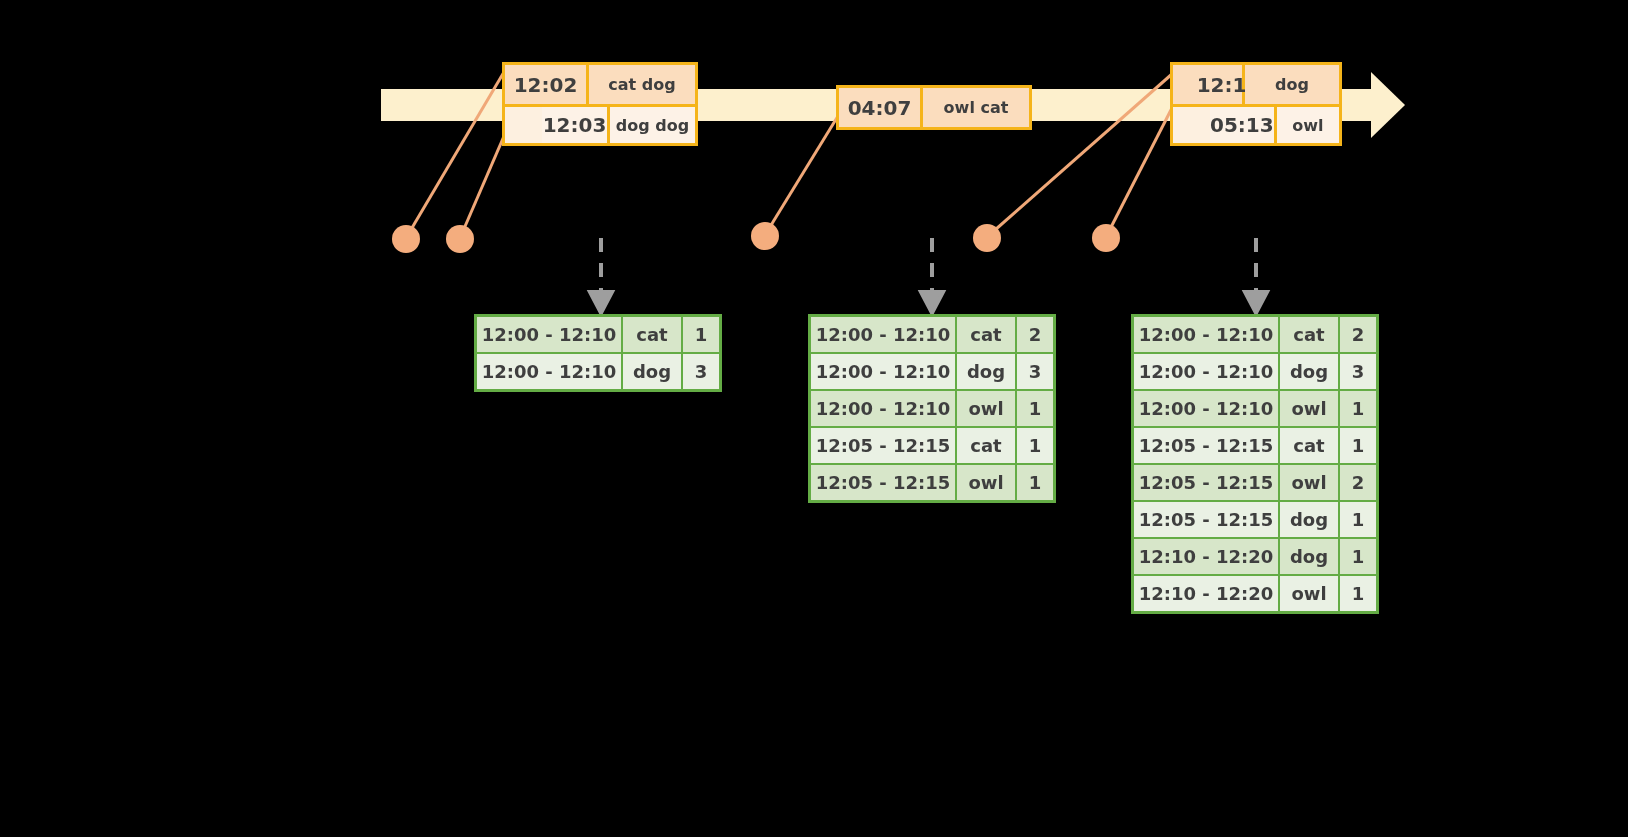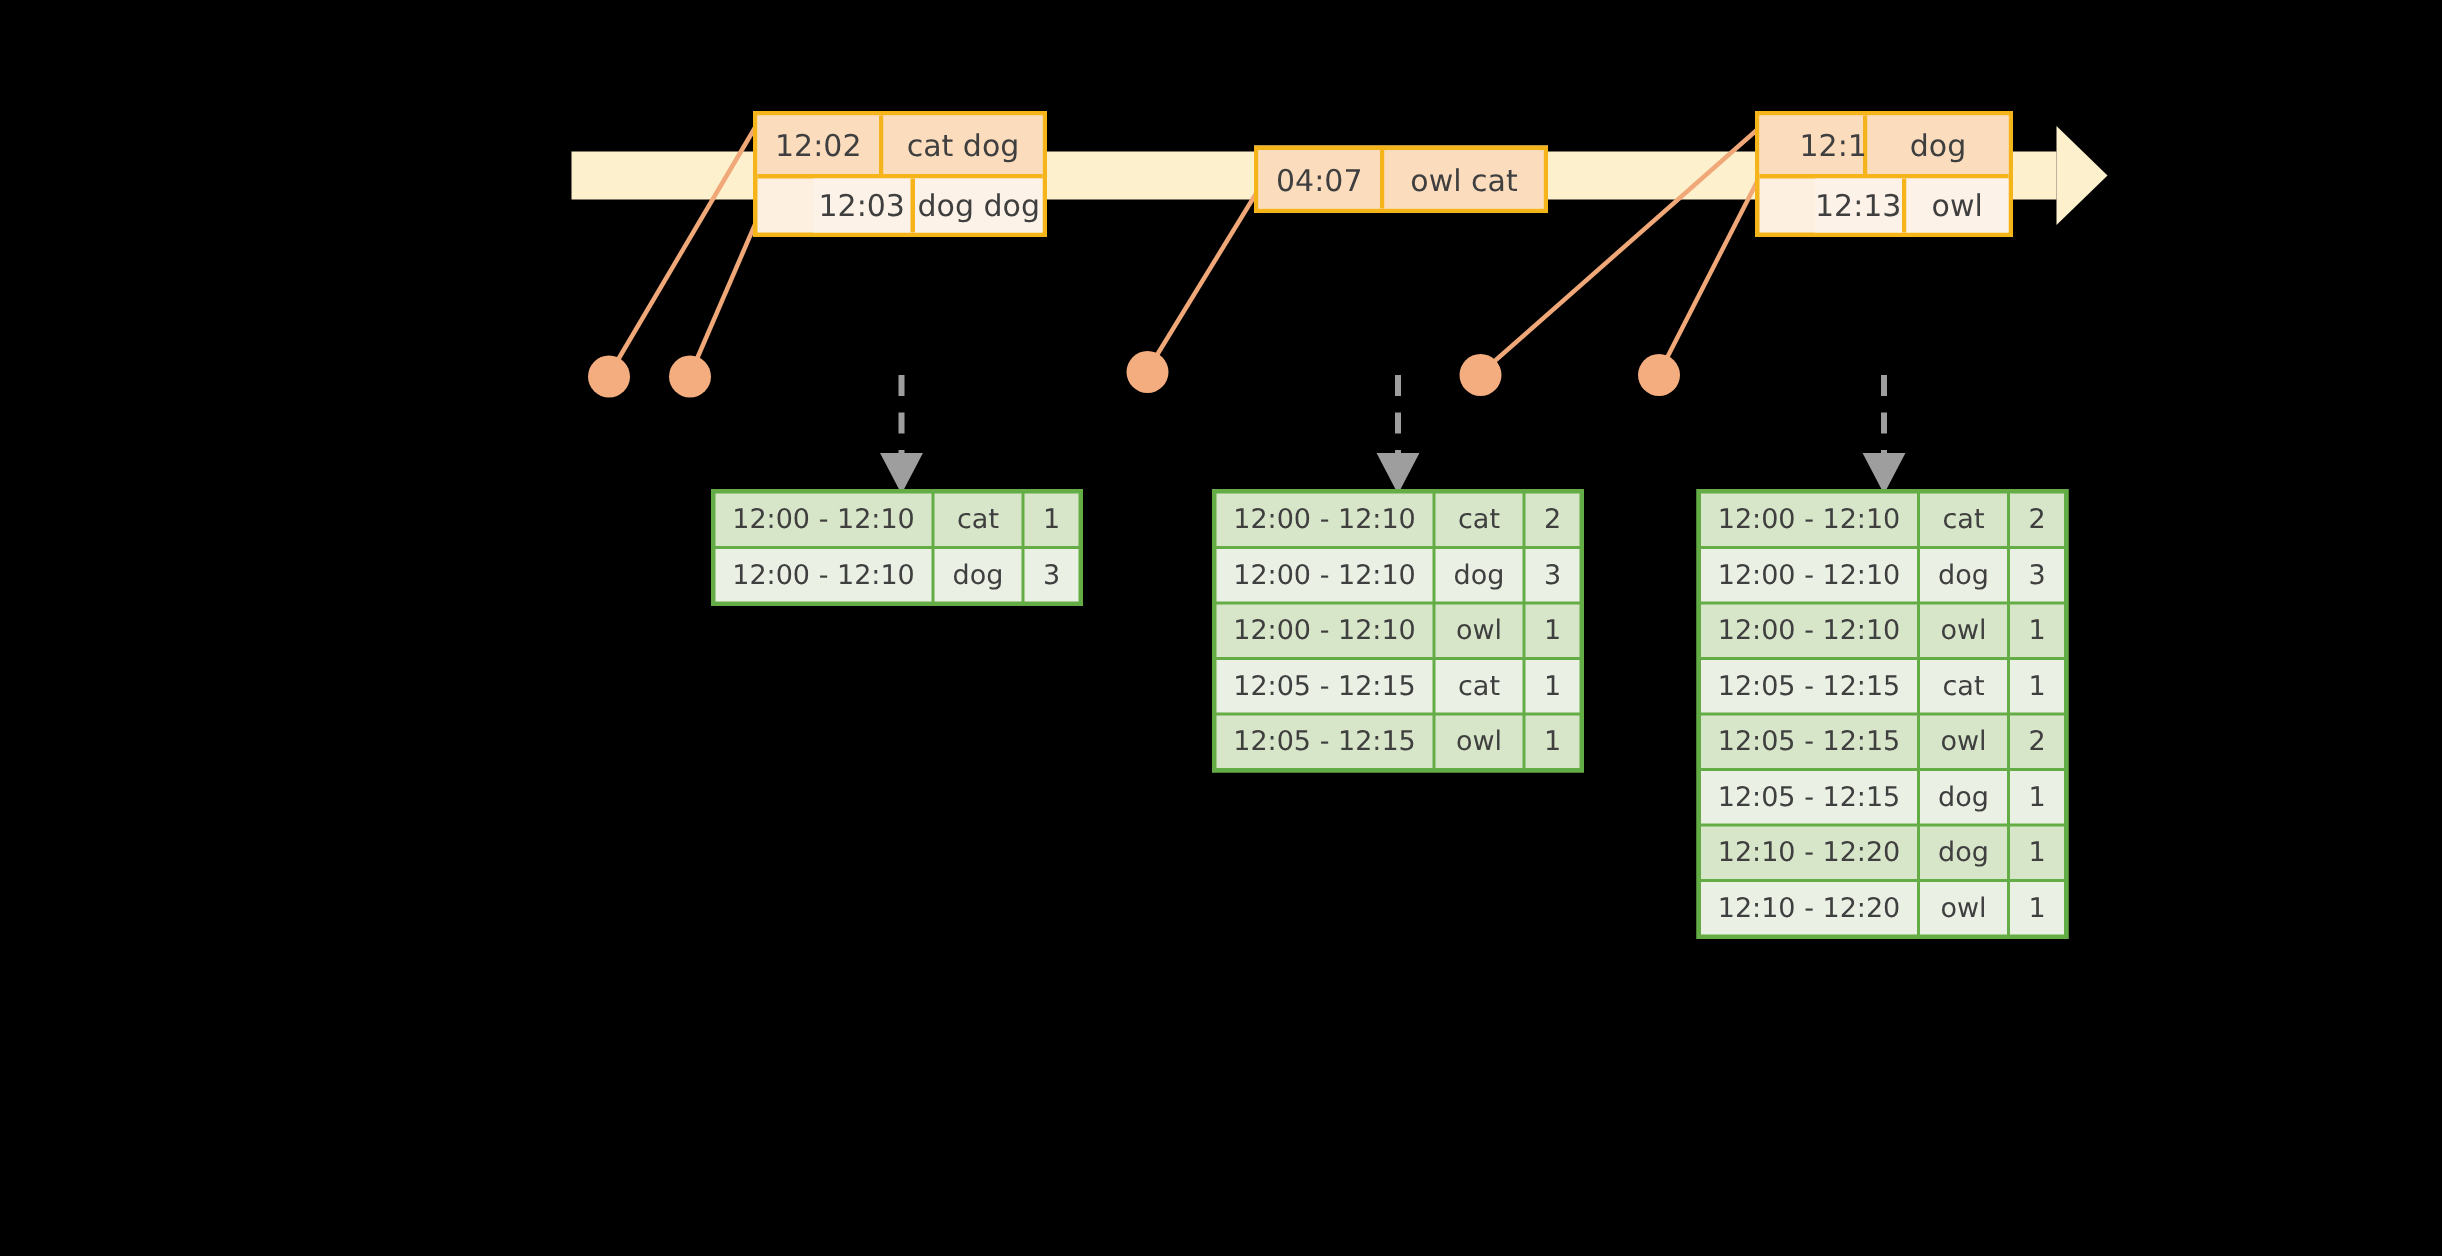--- a/index.html
+++ b/index.html
@@ -10,23 +10,24 @@
   body {
     width: 1628px;
     height: 837px;
     position: relative;
     overflow: hidden;
     font-family: "DejaVu Sans", sans-serif;
     color: #3a3a3a;
   }
   #stage {
     position: absolute;
-    left: 0; top: 16px;
+    left: 0; top: 4px;
     width: 1628px;
     height: 766px;
+    font-weight: bold;
   }
   
   #vector-layer {
     position: absolute;
     left: 0; top: 0;
     width: 1628px;
     height: 837px;
     pointer-events: none;
   }
   
@@ -60,21 +61,21 @@
     box-sizing: border-box;
     font-size: 20px;
     color: #3f3f3f;
     border-right: 3px solid #f5b41a;
   }
   .ev-words {
     display: flex;
     align-items: center;
     justify-content: center;
     box-sizing: border-box;
-    font-size: 20px;
+    font-size: 16px;
     color: #3f3f3f;
   }
   
   .result-table {
     position: absolute;
     border: 3px solid #64ac45;
     box-sizing: border-box;
     background: #64ac45;
     display: flex;
     flex-direction: column;
@@ -156,21 +157,21 @@
       <span class="ev-words" style="width:106px;">owl cat</span>
     </div>
   </div>
 
   <div class="event-box" style="left:1170px; top:58px; width:172px;">
     <div class="event-row shade-dark">
       <span class="ev-time" style="width:72px;padding-left:42px;">12:11</span>
       <span class="ev-words" style="width:94px;">dog</span>
     </div>
     <div class="event-row shade-light">
-      <span class="ev-time" style="width:72px;">12:13</span>
+      <span class="ev-time" style="width:72px;">05:13</span>
       <span class="ev-words" style="width:94px;">owl</span>
     </div>
   </div>
 
   <div class="result-table" style="left:474px; top:310px; width:248px;">
     <div class="res-row shade-dark">
       <span class="res-cell res-window" style="width:144px;">12:00 - 12:10</span>
       <span class="res-cell res-word" style="width:58px;">cat</span>
       <span class="res-cell res-count" style="width:36px;">1</span>
     </div>

